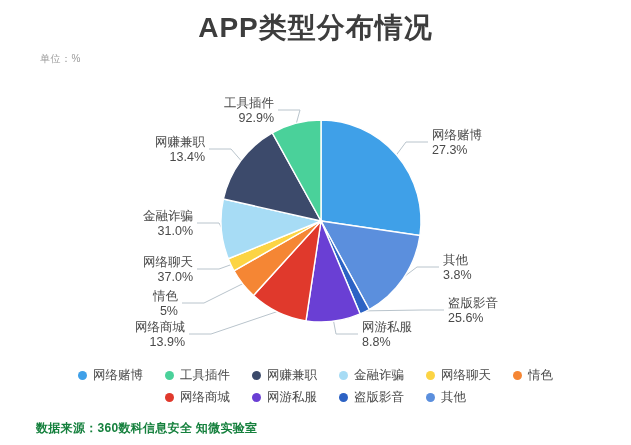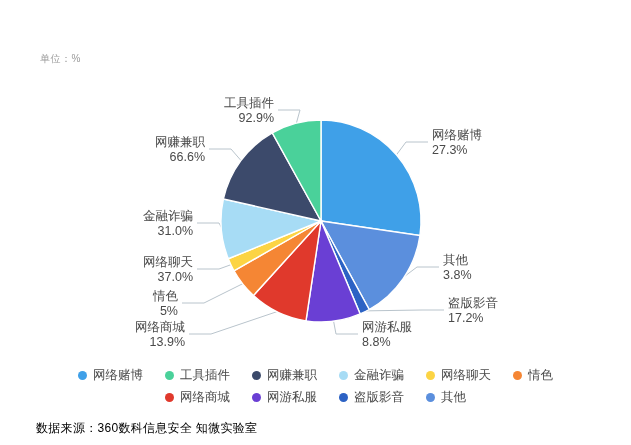--- a/index.html
+++ b/index.html
@@ -38,22 +38,23 @@
     left: 40px;
     font-size: 10px;
     color: #9a9a9a;
     letter-spacing: 0.5px;
   }
   .source-label {
     position: absolute;
     top: 420px;
     left: 36px;
     font-size: 12px;
-    color: #000000;
+    color: #15803d;
     letter-spacing: 0.3px;
+    font-weight: bold;
   }
   #pie-svg {
     position: absolute;
     top: 0;
     left: 0;
   }
   .slice-label {
     position: absolute;
     font-size: 12.5px;
     color: #4a4a4a;
@@ -91,20 +92,21 @@
     border-radius: 50%;
     margin-right: 6px;
     flex: none;
   }
 </style>
 </head>
 <body>
 
 <div id="chart-root">
 
+  <div class="chart-title">APP类型分布情况</div>
   <div class="unit-label">单位：%</div>
 
   <svg id="pie-svg" width="631" height="445" viewBox="0 0 631 445">
     <g id="leader-lines">
         <polyline points="395.9,155.6 406,142 428,142" fill="none" stroke="#b9c4cc" stroke-width="1"></polyline>
         <polyline points="402.4,278.0 417,267 439,267" fill="none" stroke="#b9c4cc" stroke-width="1"></polyline>
         <polyline points="364.3,310.9 422,310 444,310" fill="none" stroke="#b9c4cc" stroke-width="1"></polyline>
         <polyline points="333.4,320.2 336,334 358,334" fill="none" stroke="#b9c4cc" stroke-width="1"></polyline>
         <polyline points="278.3,311.2 211,334 189,334" fill="none" stroke="#b9c4cc" stroke-width="1"></polyline>
         <polyline points="243.5,283.3 204,303 182,303" fill="none" stroke="#b9c4cc" stroke-width="1"></polyline>
@@ -123,27 +125,27 @@
         <path d="M 321 221 L 233.98 270.77 A 100 101 0 0 1 228.26 258.77 Z" fill="#fcd444" stroke="#ffffff" stroke-width="1.4"></path>
         <path d="M 321 221 L 228.26 258.77 A 100 101 0 0 1 223.41 198.97 Z" fill="#a7dcf5" stroke="#ffffff" stroke-width="1.4"></path>
         <path d="M 321 221 L 223.41 198.97 A 100 101 0 0 1 272.27 132.80 Z" fill="#3c4a6b" stroke="#ffffff" stroke-width="1.4"></path>
         <path d="M 321 221 L 272.27 132.80 A 100 101 0 0 1 321.00 120.00 Z" fill="#4ad19a" stroke="#ffffff" stroke-width="1.4"></path>
       </g>
   </svg>
 
   <div id="slice-labels">
       <div class="slice-label lbl-right" style="left: 432px; top: 128px;"><span>网络赌博</span><span class="pct">27.3%</span></div>
       <div class="slice-label lbl-right" style="left: 443px; top: 253px;"><span>其他</span><span class="pct">3.8%</span></div>
-      <div class="slice-label lbl-right" style="left: 448px; top: 296px;"><span>盗版影音</span><span class="pct">17.2%</span></div>
+      <div class="slice-label lbl-right" style="left: 448px; top: 296px;"><span>盗版影音</span><span class="pct">25.6%</span></div>
       <div class="slice-label lbl-right" style="left: 362px; top: 320px;"><span>网游私服</span><span class="pct">8.8%</span></div>
       <div class="slice-label lbl-left" style="left: 135px; top: 320px;"><span>网络商城</span><span class="pct">13.9%</span></div>
       <div class="slice-label lbl-left" style="left: 153px; top: 289px;"><span>情色</span><span class="pct">5%</span></div>
       <div class="slice-label lbl-left" style="left: 143px; top: 255px;"><span>网络聊天</span><span class="pct">37.0%</span></div>
       <div class="slice-label lbl-left" style="left: 143px; top: 209px;"><span>金融诈骗</span><span class="pct">31.0%</span></div>
-      <div class="slice-label lbl-left" style="left: 155px; top: 135px;"><span>网赚兼职</span><span class="pct">66.6%</span></div>
+      <div class="slice-label lbl-left" style="left: 155px; top: 135px;"><span>网赚兼职</span><span class="pct">13.4%</span></div>
       <div class="slice-label lbl-left" style="left: 224px; top: 96px;"><span>工具插件</span><span class="pct">92.9%</span></div>
     </div>
 
   <div id="legend">
       <div class="legend-row">
         <div class="legend-item">
           <span class="legend-dot" style="background: rgb(63, 160, 232);"></span>
           <span>网络赌博</span>
         </div>
         <div class="legend-item">

